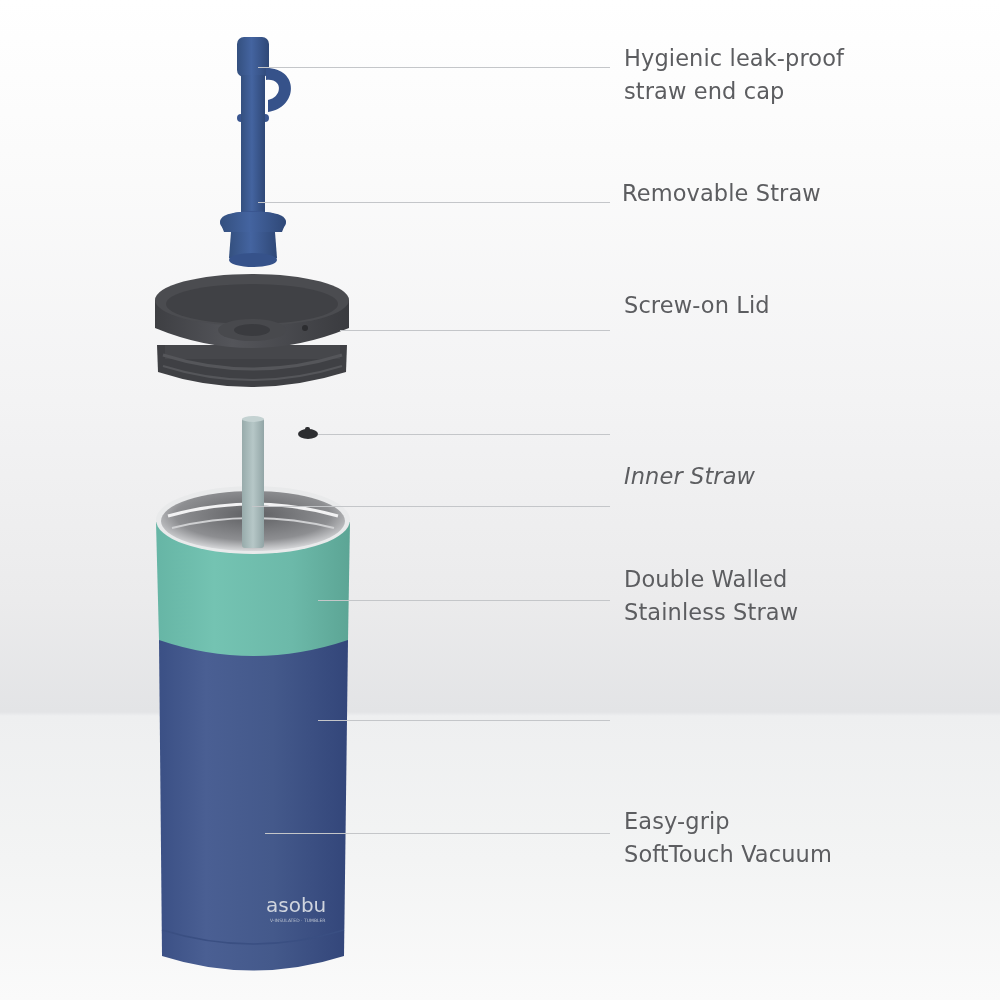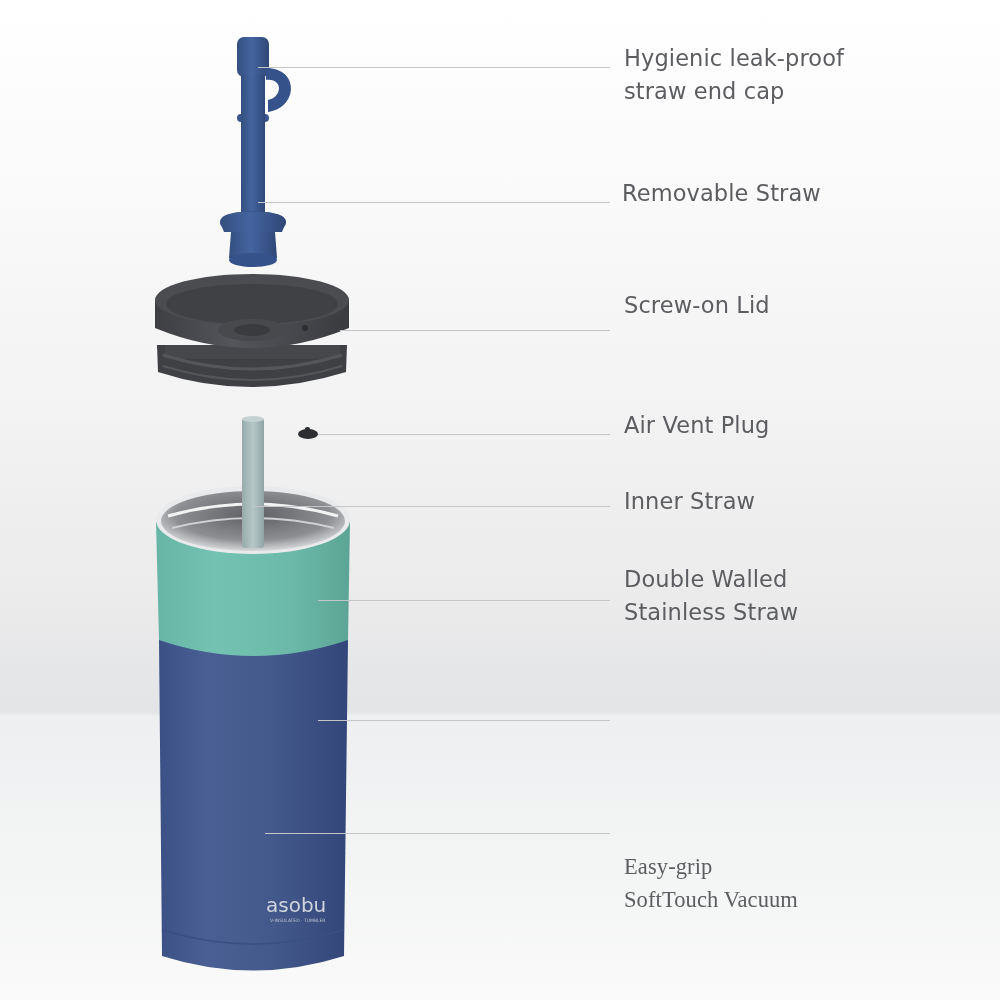--- a/index.html
+++ b/index.html
@@ -130,27 +130,24 @@
   <div class="label" style="top:177px; left:622px;">
     <span>Removable Straw</span>
   </div>
   <div class="label" style="top:42px;">
     <span>Hygienic leak-proof</span>
     <span>straw end cap</span>
   </div>
   <div class="label" style="top:289px;">
     <span>Screw-on Lid</span>
   </div>
-  <div class="label" style="top:409px;">
-    <span>Air Vent Plug</span>
-  </div>
-  <div class="label" style="top:485px;">
+  <div class="label" style="top:460px;font-style:italic;">
     <span>Inner Straw</span>
   </div>
   <div class="label" style="top:563px;">
     <span>Double Walled</span>
     <span>Stainless Straw</span>
   </div>
-  <div class="label" style="top:850px;font-family:Liberation Serif, serif;">
+  <div class="label" style="top:805px;">
     <span>Easy-grip</span>
     <span>SoftTouch Vacuum</span>
   </div>
 </div>
 
 </body></html>

